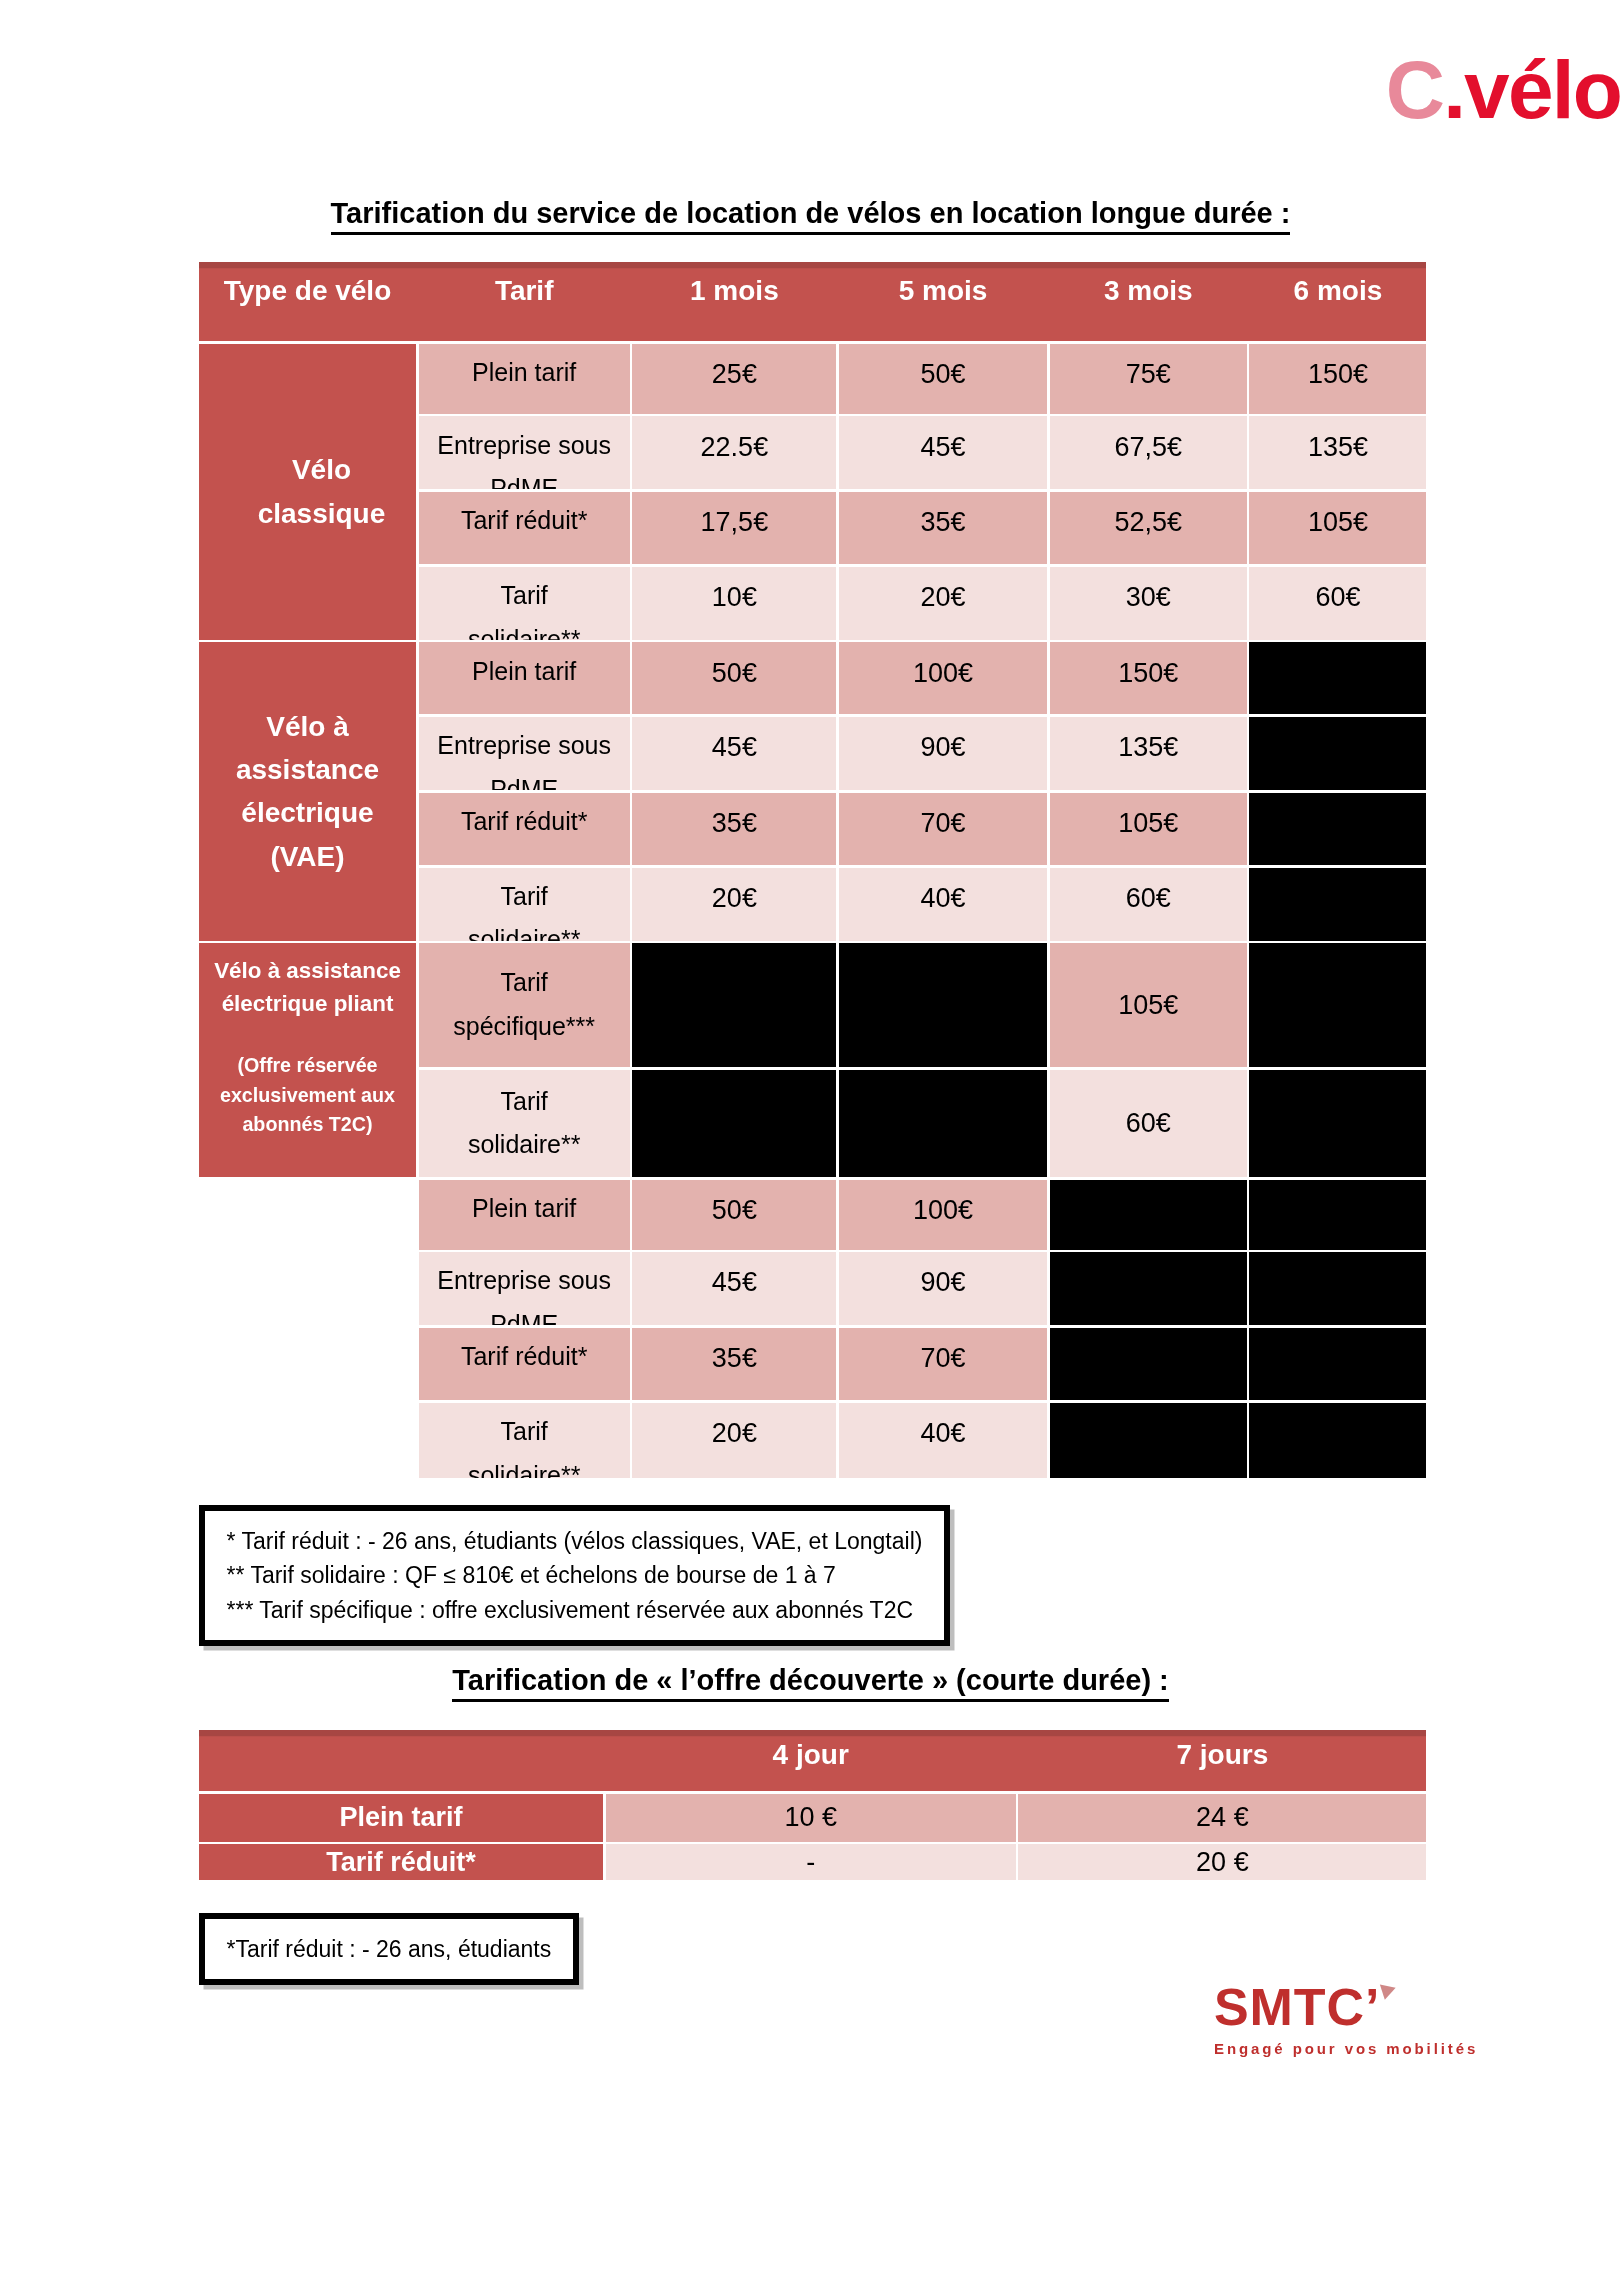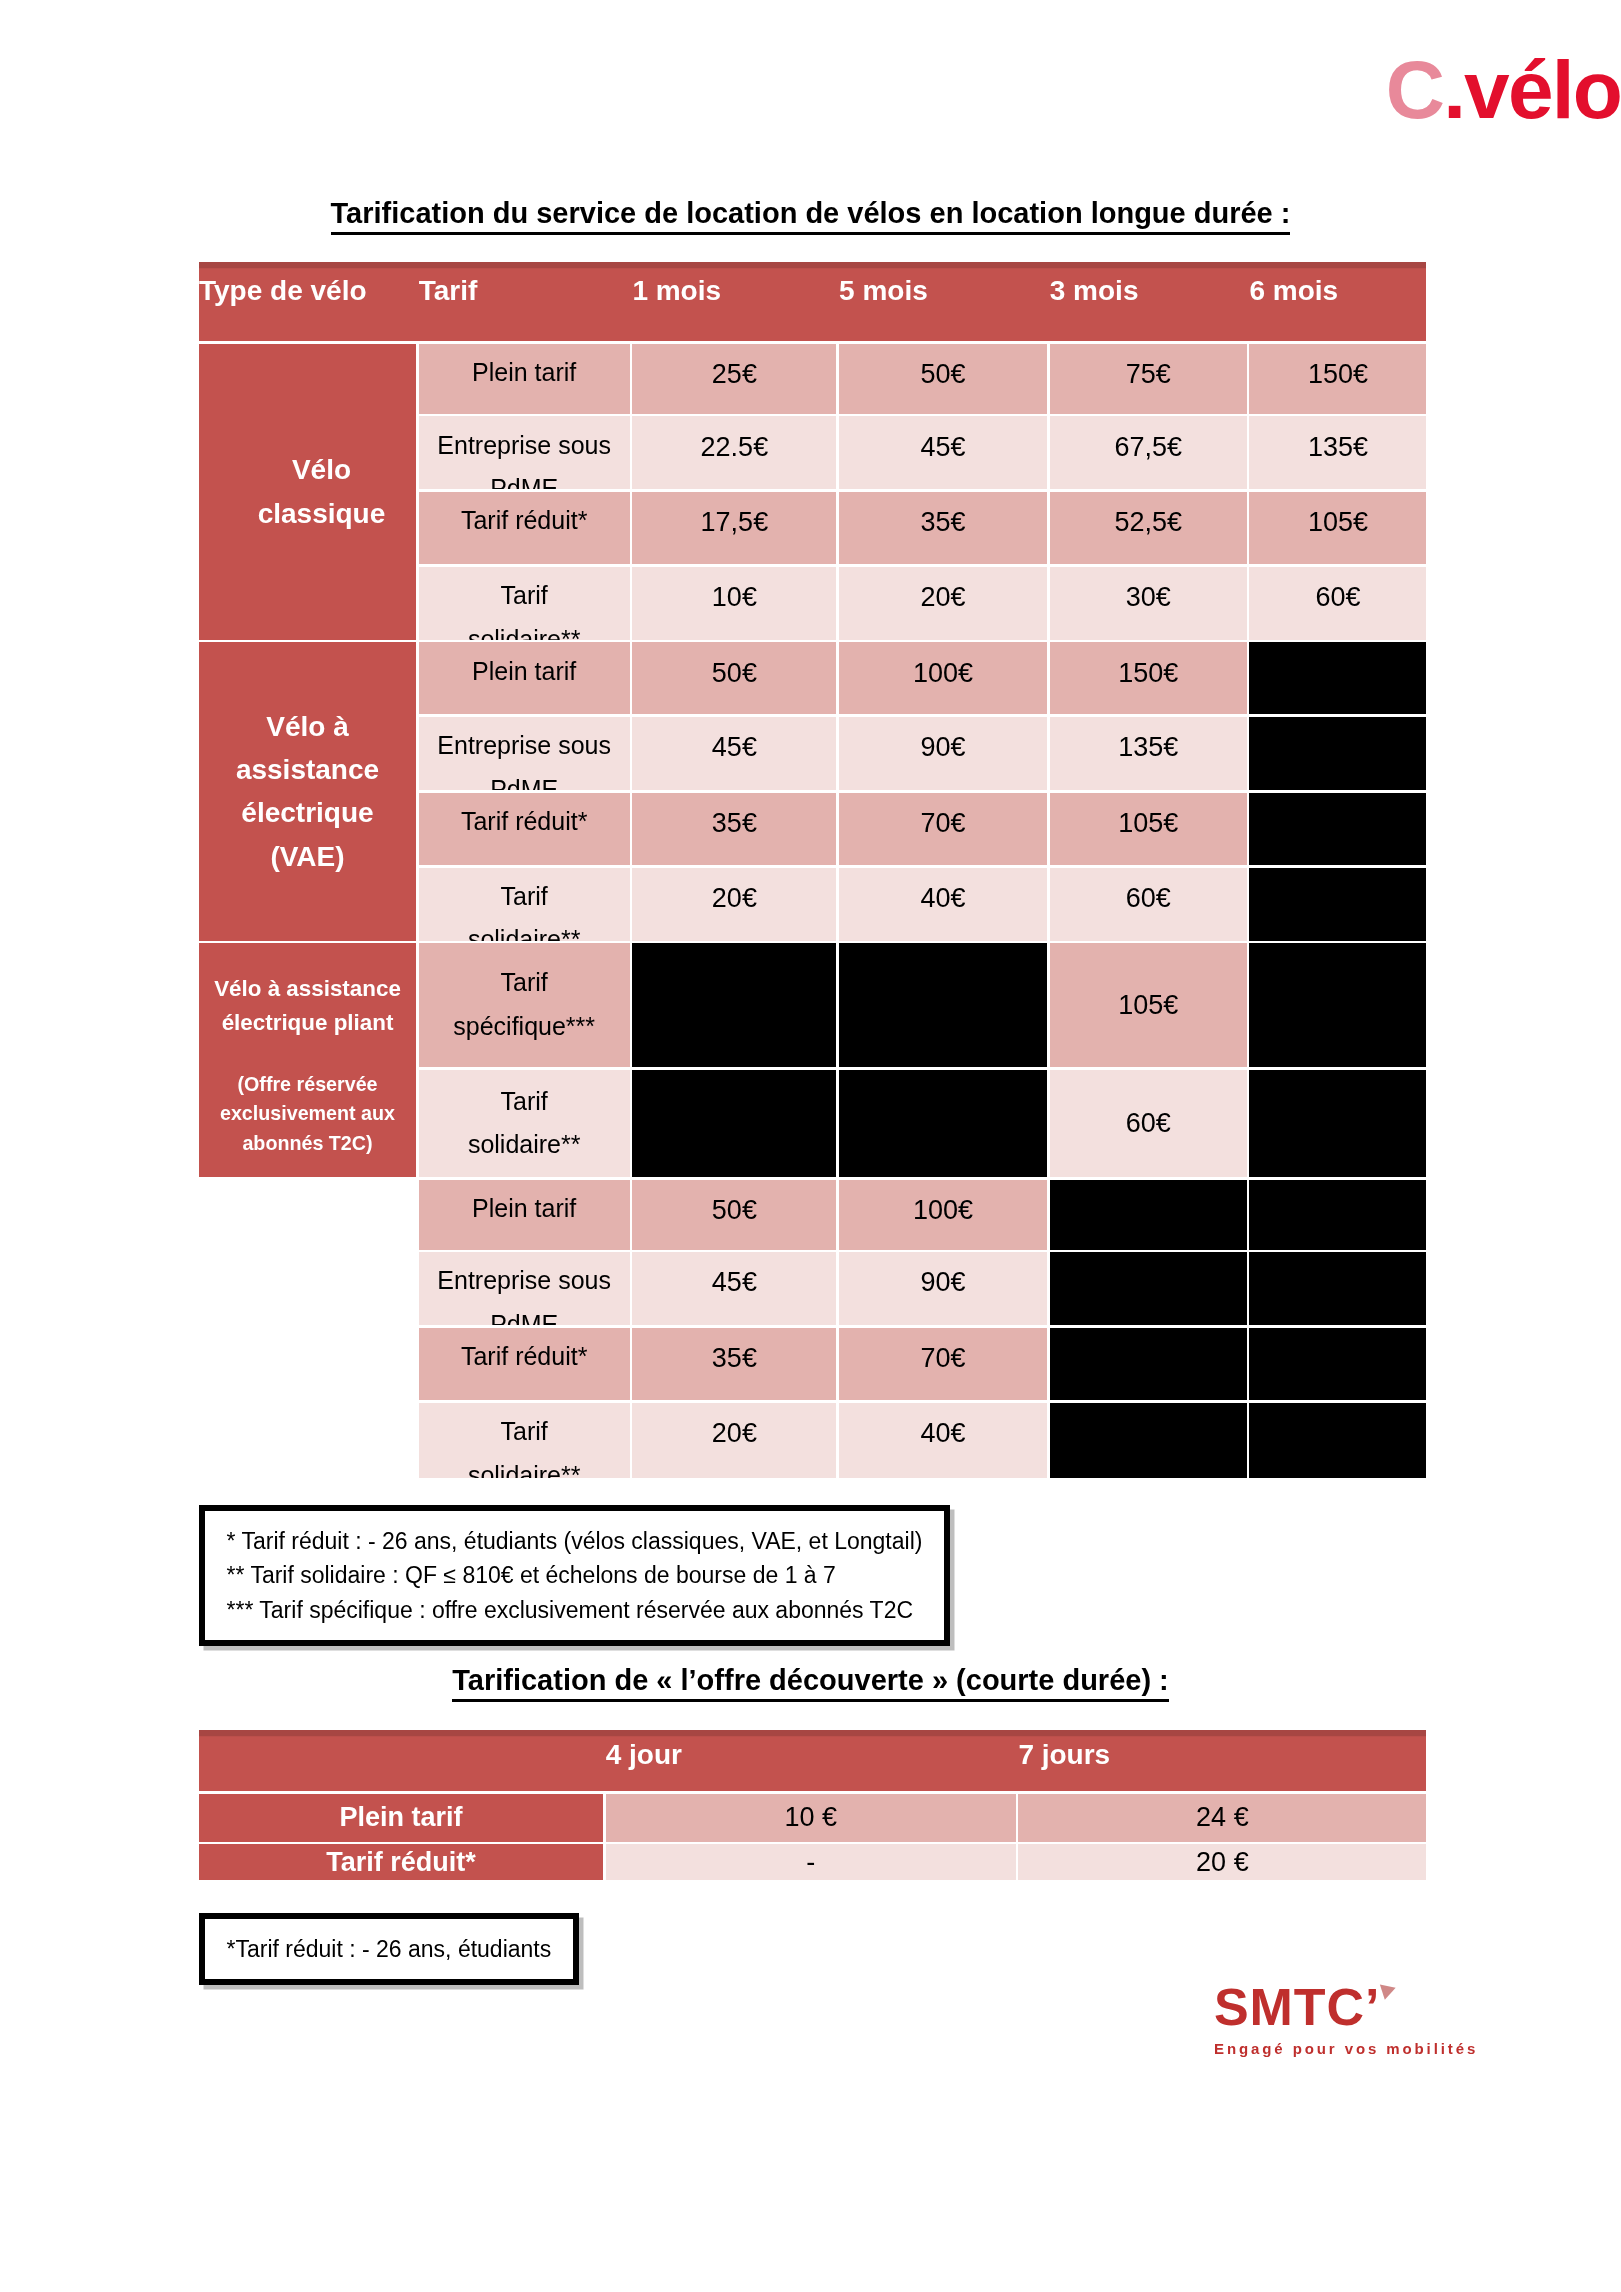--- a/index.html
+++ b/index.html
@@ -26,21 +26,21 @@
   #table2{left:199px;top:1730px;
     grid-template-columns:404px 410px 408px;
     grid-template-rows:61px 48px 36px;}
 
   .cell{overflow:hidden;}
   .header{grid-column:1 / -1;grid-row:1;background:#c3524e;
           box-shadow:inset 0 6.3px 0 rgba(0,0,0,0.14);
           display:grid;gap:2.7px;align-items:start;}
   #table1 .header{grid-template-columns:217px 211px 204px 208px 197px 177px;}
   #table2 .header{grid-template-columns:404px 410px 408px;}
-  .header span{display:block;text-align:left;color:#fff;font-weight:bold;
+  .header span{display:block;text-align:center;color:#fff;font-weight:bold;
                font-size:28px;padding-top:12.5px;}
 
   .type{background:#c3524e;color:#fff;font-weight:bold;font-size:28px;line-height:1.55;
         display:flex;flex-direction:column;justify-content:center;align-items:center;
         text-align:center;white-space:pre-line;}
   .type.small{font-size:22.4px;line-height:1.5;justify-content:flex-start;padding-top:10.7px;}
   .type.small .type-note{font-size:19.7px;margin-top:30px;}
 
   .label{font-size:25px;}
   .val{font-size:27px;}
@@ -138,21 +138,21 @@
       <div class="cell val dark" style="grid-area: 8 / 3;">35€</div>
       <div class="cell val dark" style="grid-area: 8 / 4;">70€</div>
       <div class="cell val dark" style="grid-area: 8 / 5;">105€</div>
       <div class="cell val blackcell" style="grid-area: 8 / 6;"></div>
       <div class="cell label light" style="grid-area: 9 / 2;">Tarif
 solidaire**</div>
       <div class="cell val light" style="grid-area: 9 / 3;">20€</div>
       <div class="cell val light" style="grid-area: 9 / 4;">40€</div>
       <div class="cell val light" style="grid-area: 9 / 5;">60€</div>
       <div class="cell val blackcell" style="grid-area: 9 / 6;"></div>
-      <div class="cell type small" style="grid-area: 10 / 1 / span 2; justify-content: center;"><div class="type-name">Vélo à assistance
+      <div class="cell type small" style="grid-area: 10 / 1 / span 2;"><div class="type-name">Vélo à assistance
 électrique pliant</div><div class="type-note">(Offre réservée
 exclusivement aux
 abonnés T2C)</div></div>
       <div class="cell label dark centered" style="grid-area: 10 / 2;">Tarif
 spécifique***</div>
       <div class="cell val blackcell" style="grid-area: 10 / 3;"></div>
       <div class="cell val blackcell" style="grid-area: 10 / 4;"></div>
       <div class="cell val dark centered" style="grid-area: 10 / 5;">105€</div>
       <div class="cell val blackcell" style="grid-area: 10 / 6;"></div>
       <div class="cell label light centered" style="grid-area: 11 / 2;">Tarif

